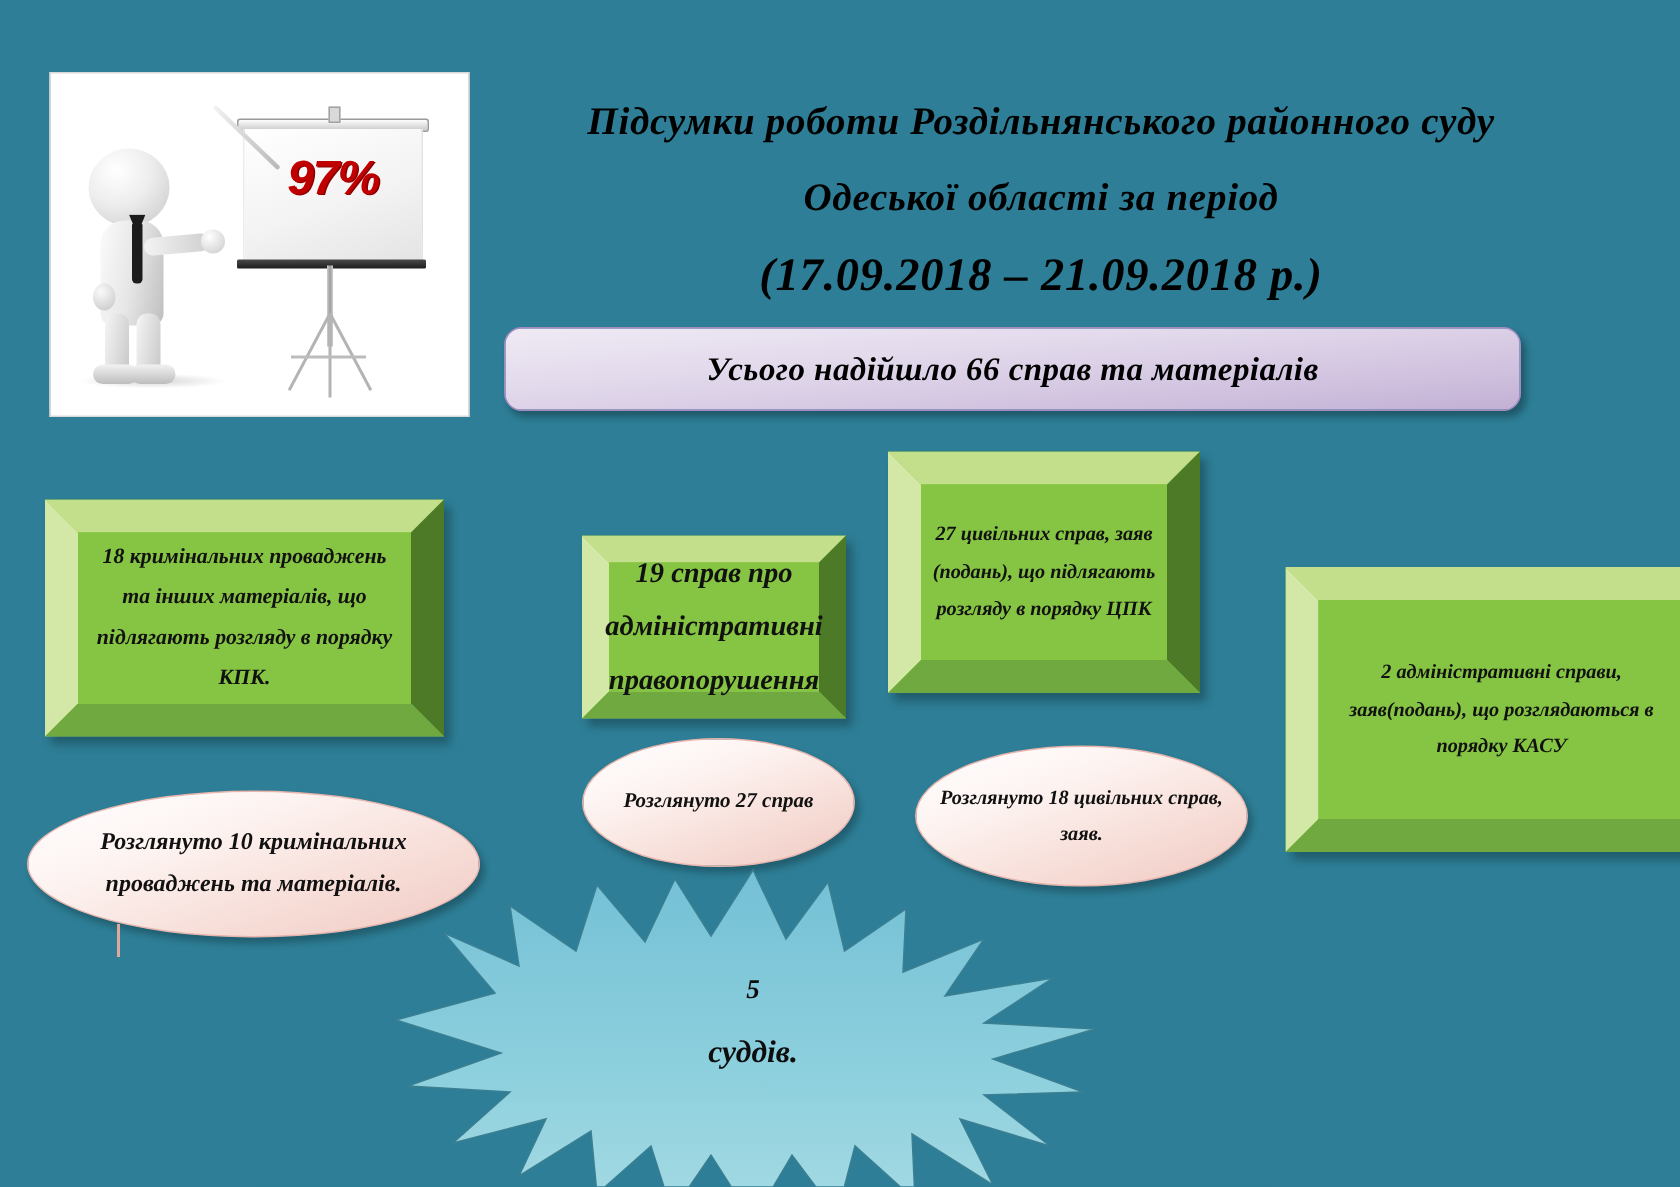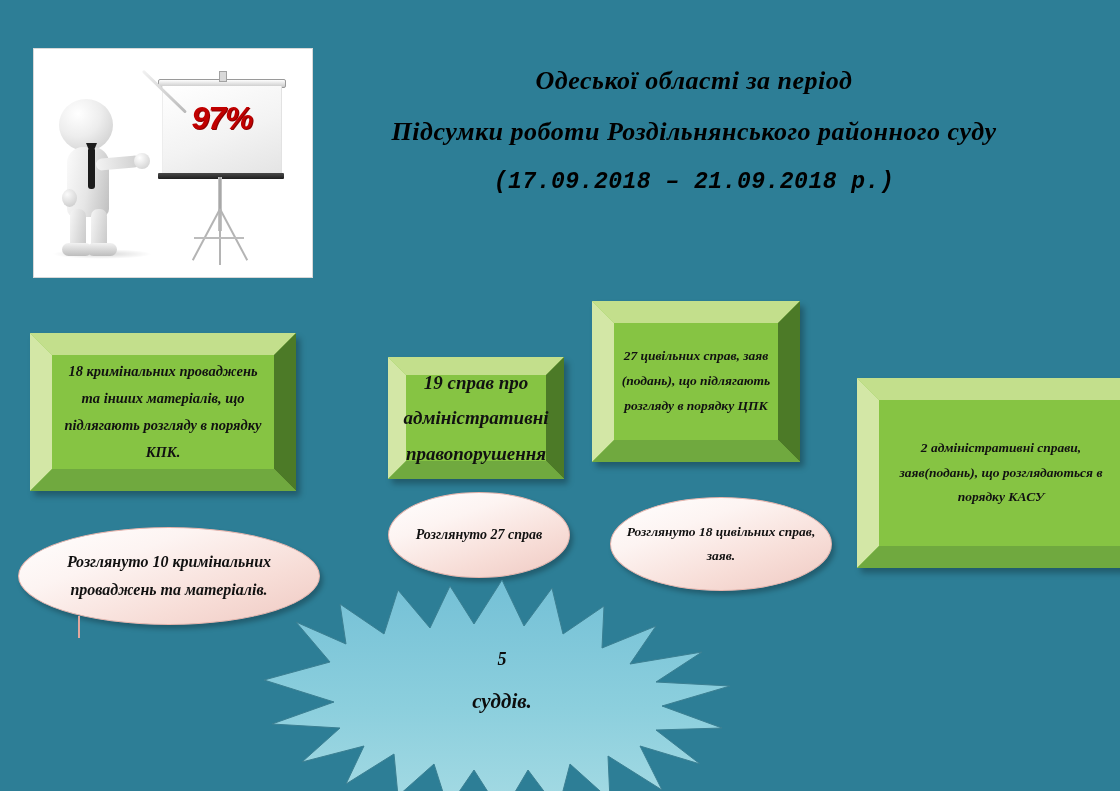--- a/index.html
+++ b/index.html
@@ -186,21 +186,21 @@
     width: 736px;
     text-align: center;
     color: #000000;
     font-family: "Liberation Serif", "DejaVu Serif", serif;
     font-weight: bold;
     font-style: italic;
     font-size: 26px;
     line-height: 51px;
     letter-spacing: .5px;
   }
-  .title-line3 { font-size: 23px; font-family: Liberation Mono, monospace; }
+  .title-line3 { font-size: 31px; }
 
   
   .banner {
     position: absolute;
     left: 336px;
     top: 218px;
     width: 676px;
     height: 54px;
     border-radius: 12px;
     background: linear-gradient(175deg, #efeaf4 0%, #e3daec 35%, #cfc0de 78%, #c2b0d4 100%);
@@ -350,25 +350,28 @@
     <div class="man-hand"></div>
     <div class="man-hand2"></div>
     <div class="pointer"></div>
     <div class="man-leg-l"></div>
     <div class="man-leg-r"></div>
     <div class="man-foot-l"></div>
     <div class="man-foot-r"></div>
   </div>
 
   <div class="title">
+    <div>Підсумки роботи  Роздільнянського районного суду</div>
     <div>Одеської області за період</div>
-    <div>Підсумки роботи  Роздільнянського районного суду</div>
     <div class="title-line3">(17.09.2018 – 21.09.2018 р.)</div>
   </div>
 
+  <div class="banner">
+    <span class="banner-text">Усього надійшло 66 справ та матеріалів</span>
+  </div>
 
   <div class="gbox" id="gbox-kpk">
     <div class="bev bev-l"></div>
     <div class="bev bev-t"></div>
     <div class="bev bev-r"></div>
     <div class="bev bev-b"></div>
     <div class="inner">
       <span class="inner-text">18 кримінальних проваджень та інших матеріалів, що підлягають розгляду в порядку КПК.</span>
     </div>
   </div>

